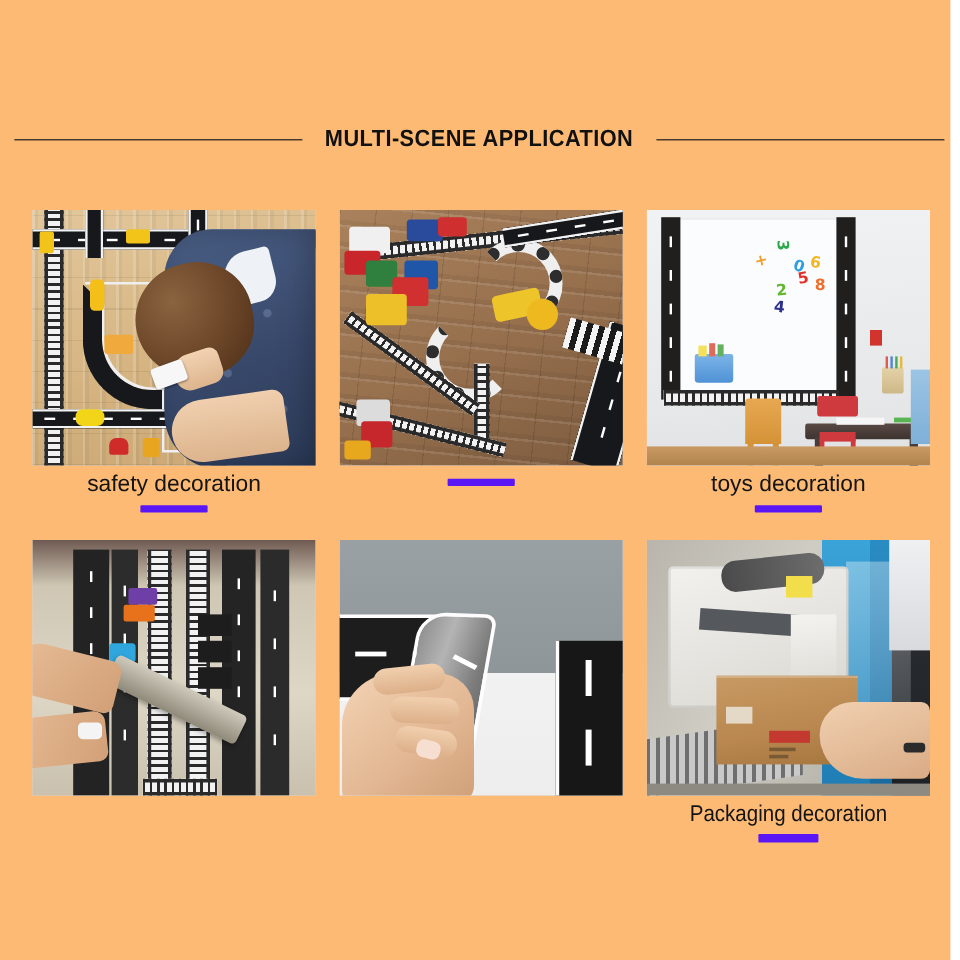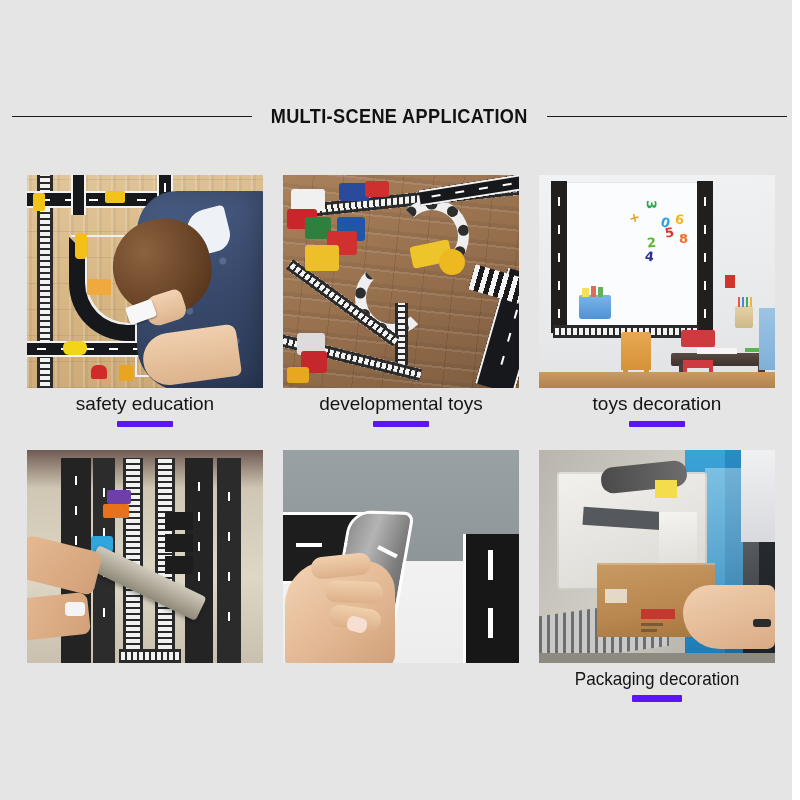--- a/index.html
+++ b/index.html
@@ -2,21 +2,21 @@
 <html><head>
 <meta charset="utf-8">
 <style>
   * { box-sizing: border-box; margin: 0; padding: 0; }
   html, body {
     width: 800px; height: 800px;
     background: #ffffff;
     font-family: "Liberation Sans", sans-serif;
     overflow: hidden;
   }
-  .page { position: relative; width: 792px; height: 800px; background: #e5e5e5; }
+  .page { position: relative; width: 792px; height: 800px; background: #fdba74; }
 
   
   .header {
     position: absolute; left: 0; top: 96px; width: 800px; height: 40px;
     display: flex; align-items: center; justify-content: center;
   }
   .hdr-rule { height: 0; border-top: 1.6px solid #1c1c1c; flex: 1 1 auto; }
   .hdr-rule.left  { margin-left: 12px; }
   .hdr-rule.right { margin-right: 13px; }
   .hdr-title {
@@ -308,21 +308,21 @@
         <div class="t1-boy-body">
             <span class="t1-boy-pattern"></span>
           </div>
         <div class="t1-collar"></div>
         <div class="t1-head"></div>
         <div class="t1-arm"></div>
         <div class="t1-hand"></div>
         <div class="t1-whitecar"></div>
       </div>
       <div class="caption">
-        <span class="cap-text">safety education</span>
+        <span class="cap-text">safety decoration</span>
         <span class="cap-bar"></span>
       </div>
     </div>
 
     <div class="cell row1">
       <div class="thumb">
         <div class="fill wood-dark"></div>
 
         <div class="rail rail-h" style="left:24px;top:18px;width:212px;height:13px;transform:rotate(-6deg);"></div>
 
@@ -358,21 +358,20 @@
         <div class="car" style="left:44px;top:56px;width:30px;height:24px;background:#d03030;border-radius:3px;"></div>
         <div class="car" style="left:22px;top:70px;width:34px;height:26px;background:#edc02a;border-radius:3px;"></div>
         <div class="car" style="left:14px;top:158px;width:28px;height:22px;background:#dcdcdc;border-radius:3px;"></div>
         <div class="car" style="left:18px;top:176px;width:26px;height:22px;background:#c5272c;border-radius:3px;"></div>
         <div class="car" style="left:4px;top:192px;width:22px;height:16px;background:#e7a81e;border-radius:3px;"></div>
 
         <div class="car" style="left:128px;top:68px;width:40px;height:22px;background:#edc42a;border-radius:4px;transform:rotate(-12deg);"></div>
         <div class="blob" style="left:156px;top:74px;width:26px;height:26px;background:#eeb91f;border-radius:50%;"></div>
       </div>
       <div class="caption">
-        <span class="cap-text">developmental toys</span>
         <span class="cap-bar"></span>
       </div>
     </div>
 
     <div class="cell row1">
       <div class="thumb">
         <div class="wall"></div>
         <div class="wall-panel" style="left:16px;top:8px;width:148px;height:150px;"></div>
 
         <div class="road road-v" style="left:12px;top:6px;width:16px;height:152px;background:#211f1e;">

